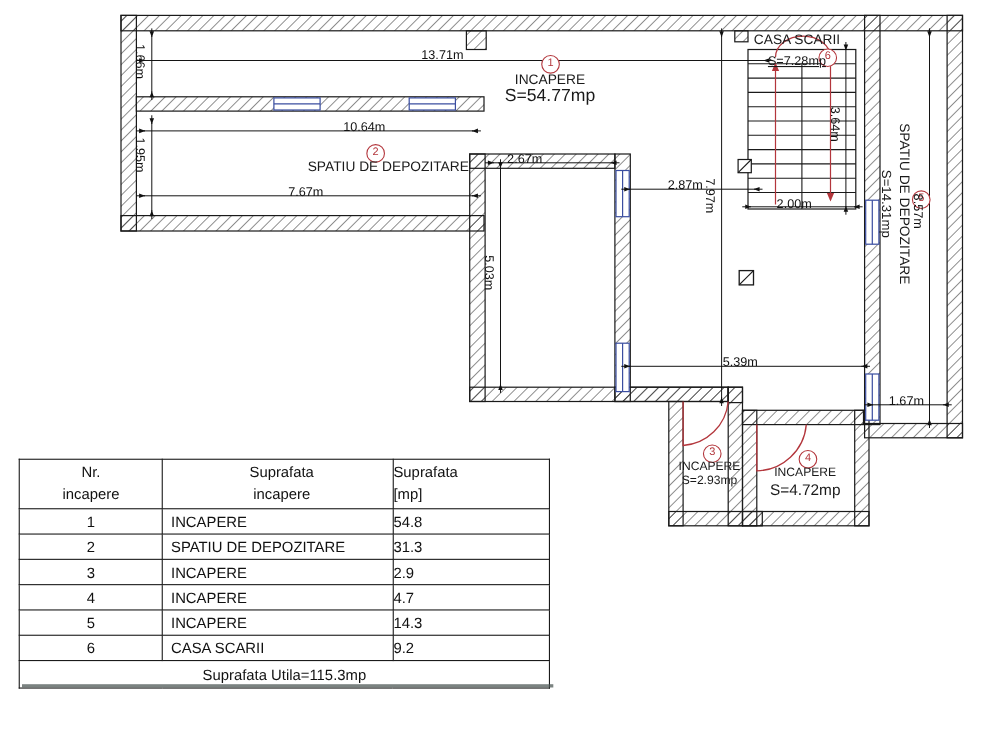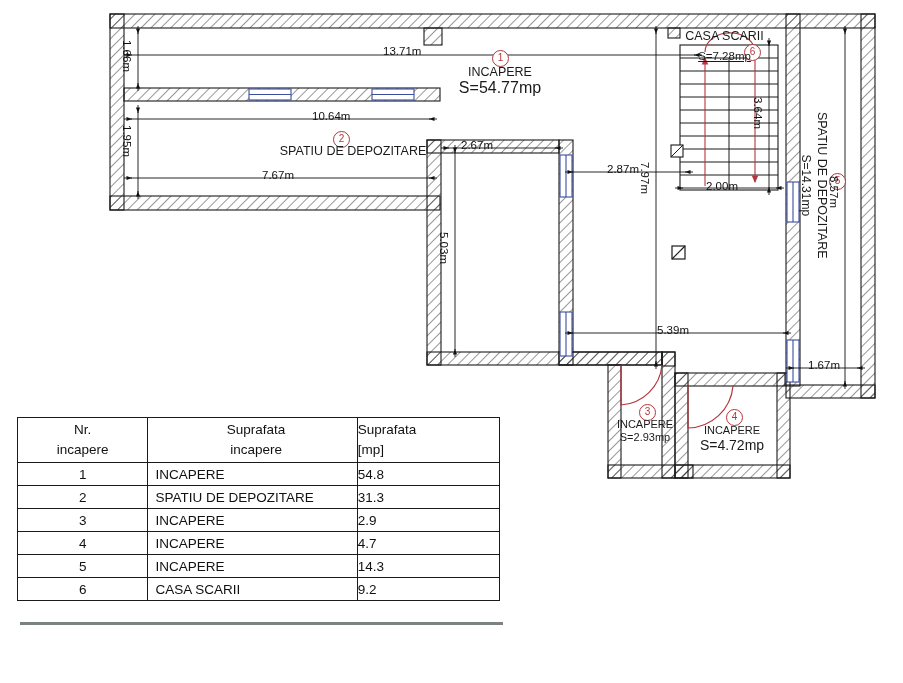--- a/index.html
+++ b/index.html
@@ -297,17 +297,20 @@
       <tr>
         <td class="c-nr">5</td>
         <td class="c-name">INCAPERE</td>
         <td class="c-area">14.3</td>
       </tr>
       <tr>
         <td class="c-nr">6</td>
         <td class="c-name">CASA SCARII</td>
         <td class="c-area">9.2</td>
       </tr>
+      <tr class="sum-row">
+        <td colspan="3">Suprafata Utila=115.3mp</td>
+      </tr>
     </tbody>
   </table>
   <div id="table-shadow"></div>
 
 </div>
 
 </body></html>

